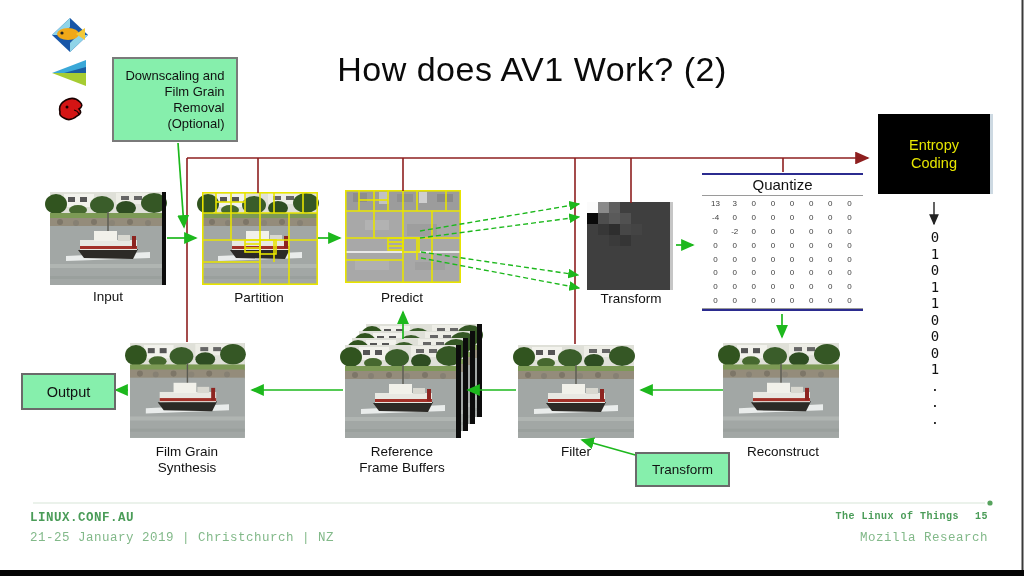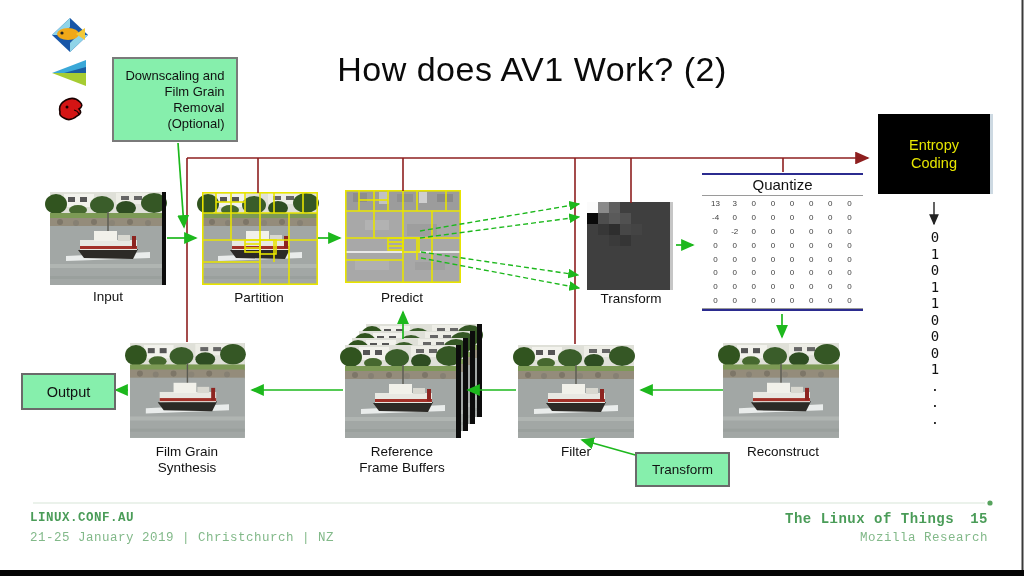--- a/index.html
+++ b/index.html
@@ -42,21 +42,21 @@
     font-size:8px;color:#3d3d3d;
   }
   #bitstream-column{left:924px;top:229px;width:22px;text-align:center;}
   #bitstream-column .bit{
     font-family:"DejaVu Sans Mono",monospace;font-size:14px;line-height:16.5px;color:#111;
   }
   
   .footer-mono{font-family:Liberation Mono, monospace;}
   #footer-conference{left:30px;top:511px;font-size:12.5px;font-weight:bold;color:#4a9c58;letter-spacing:0.5px;}
   #footer-details{left:30px;top:531px;font-size:12.5px;color:#82b989;letter-spacing:0.5px;}
-  #footer-right1{right:36px;top:511px;font-size:14px;font-weight:bold;color:#4a9c58;text-align:right;letter-spacing:0.5px;}
+  #footer-right1{right:36px;top:511px;font-size:10px;font-weight:bold;color:#4a9c58;text-align:right;letter-spacing:0.5px;}
   #footer-right1 .pagenum{margin-left:16px;}
   #footer-right2{right:36px;top:531px;font-size:12.5px;color:#82b989;text-align:right;letter-spacing:0.5px;}
   svg{display:block;}
   #gfx{left:0;top:0;}
 </style>
 </head>
 <body>
 
 <div id="slide">
 

